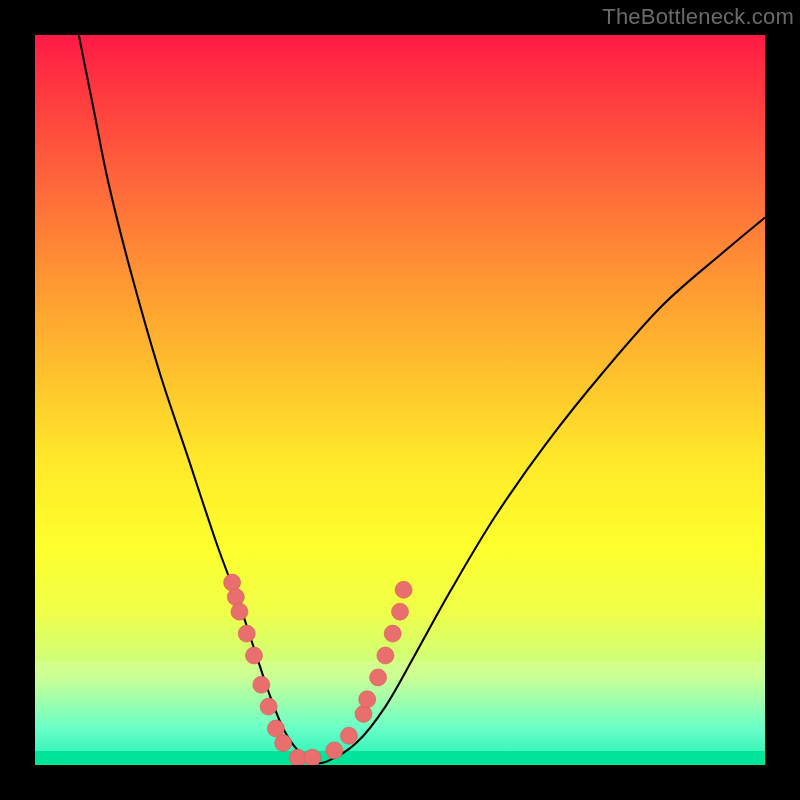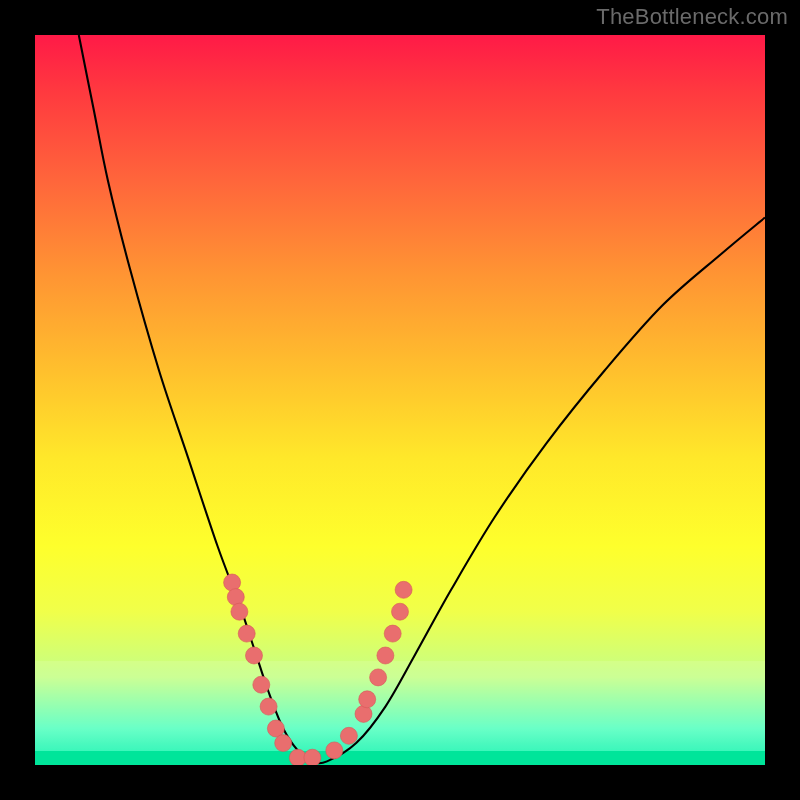--- a/index.html
+++ b/index.html
@@ -13,21 +13,21 @@
   }
   .frame {
     position: relative;
     width: 800px;
     height: 800px;
     background: #000;
   }
   .watermark {
     position: absolute;
     top: 4px;
-    right: 12px;
+    right: 6px;
     color: #6a6a6a;
     font-size: 22px;
     font-weight: 500;
     letter-spacing: 0.2px;
     z-index: 3;
   }
   .plot-area {
     position: absolute;
     left: 35px;
     top: 35px;

